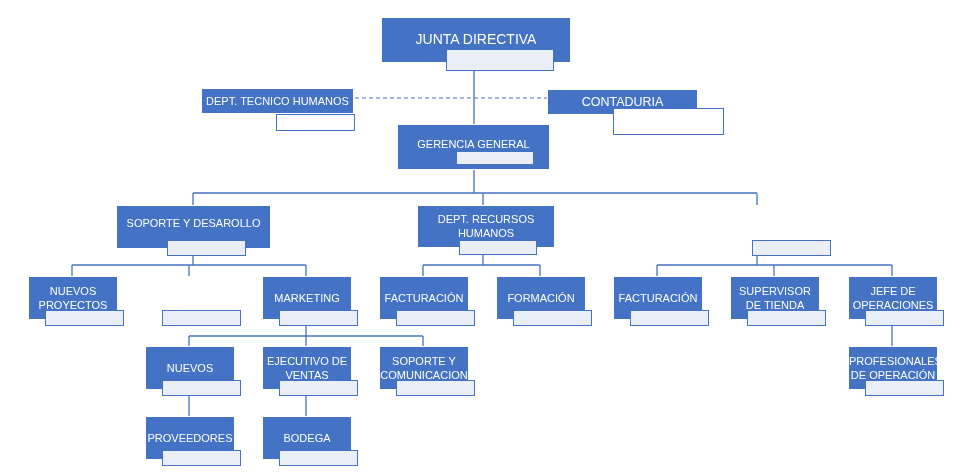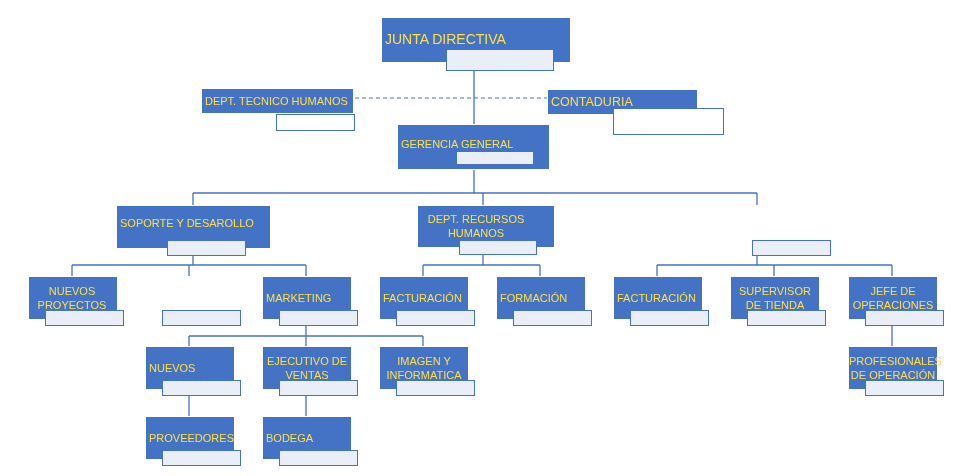--- a/index.html
+++ b/index.html
@@ -1,20 +1,20 @@
 <!DOCTYPE html>
 <html><head>
   <meta charset="utf-8">
   <style>
     html, body { margin: 0; padding: 0; background: #ffffff; }
     body { width: 958px; height: 476px; position: relative; overflow: hidden;
            font-family: "Liberation Sans", sans-serif; }
     #chart { position: absolute; left: 0; top: 0; width: 958px; height: 476px; }
-    .node { position: absolute; background: #4472c4; color: #fde047;
-            display: flex; align-items: center; justify-content: flex-start; text-align: center;
+    .node { position: absolute; background: #4472c4; color: #ffffff;
+            display: flex; align-items: center; justify-content: center; text-align: center;
             font-size: 11px; line-height: 14px; box-sizing: border-box;
             border: 1px solid #ffffff; }
     .node .lbl { padding: 0 3px; }
     .node.big { font-size: 14px; }
     .node.mid { font-size: 12.5px; }
     .sub { position: absolute; background: #ffffff; border: 1px solid #4472c4; box-sizing: border-box; }
     .sub.filled { background: #eaeff7; }
     svg line { stroke: #4472c4; stroke-width: 1.3; }
     svg line.dash { stroke-dasharray: 4 3; stroke-width: 1; }
   </style>
@@ -136,21 +136,21 @@
     <span class="lbl">NUEVOS</span>
   </div>
   <div class="sub filled" style="left:162px;top:380px;width:79px;height:16px"></div>
 
   <div class="node" style="left:262px;top:346px;width:90px;height:44px">
     <span class="lbl" style="width:84px">EJECUTIVO DE VENTAS</span>
   </div>
   <div class="sub filled" style="left:279px;top:380px;width:79px;height:16px"></div>
 
   <div class="node" style="left:379px;top:346px;width:90px;height:44px">
-    <span class="lbl" style="width:88px;padding:0">IMAGEN Y INFORMATICA</span>
+    <span class="lbl" style="width:88px;padding:0">SOPORTE Y COMUNICACION</span>
   </div>
   <div class="sub filled" style="left:396px;top:380px;width:79px;height:16px"></div>
 
   <div class="node" style="left:848px;top:346px;width:90px;height:44px">
     <span class="lbl" style="width:88px;padding:0">PROFESIONALES DE OPERACIÓN</span>
   </div>
   <div class="sub filled" style="left:865px;top:380px;width:79px;height:16px"></div>
 
   <div class="node" style="left:145px;top:416px;width:90px;height:44px">
     <span class="lbl">PROVEEDORES</span>

